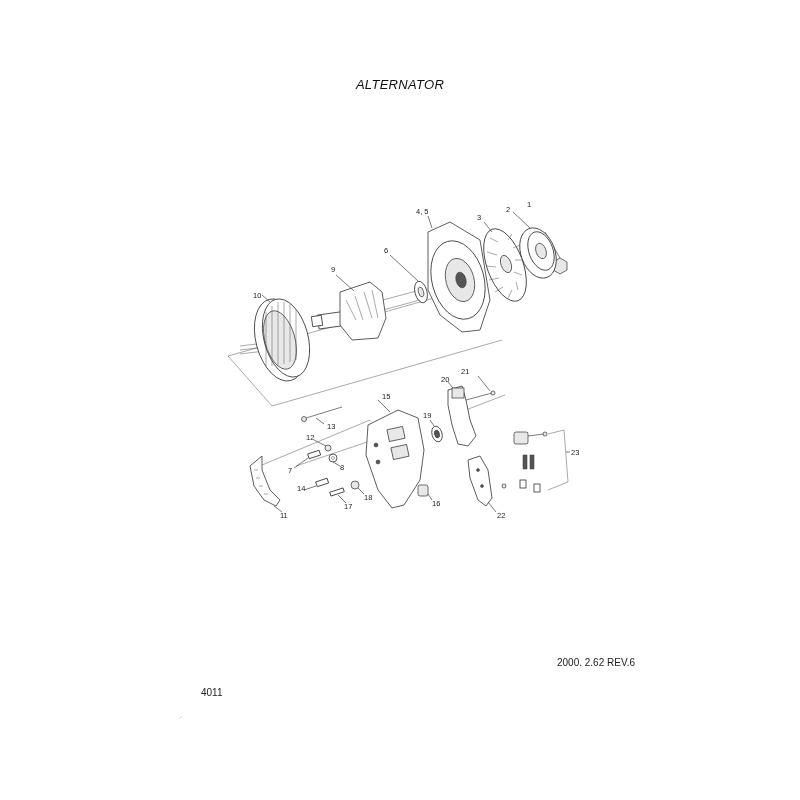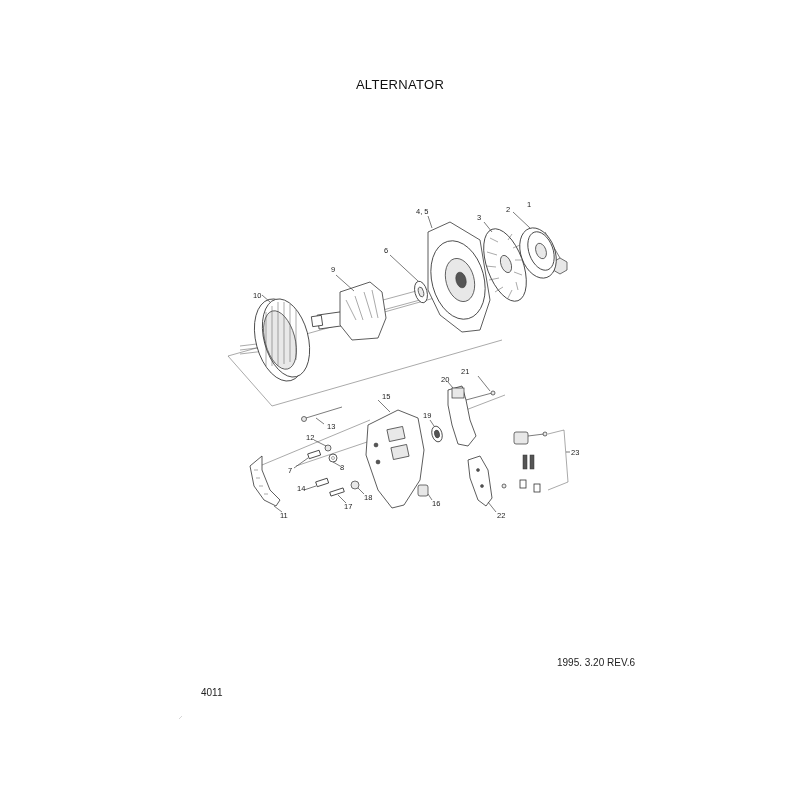--- a/index.html
+++ b/index.html
@@ -1,19 +1,19 @@
 <!DOCTYPE html>
 <html><head>
   <meta charset="utf-8">
   <style>
     html, body { margin: 0; padding: 0; background: #ffffff; }
     body { width: 800px; height: 800px; position: relative; overflow: hidden;
            font-family: "Liberation Sans", sans-serif; color: #111; }
     .title { position: absolute; left: 0; width: 800px; top: 77px; text-align: center;
-             font-size: 13px; letter-spacing: 0.3px; color: #111; }
+             font-size: 13px; letter-spacing: 0.3px; color: #111; font-style: italic; }
     .footer-left { position: absolute; left: 201px; top: 687px; font-size: 10px; color: #222; }
     .footer-right { position: absolute; right: 165px; top: 657px; font-size: 10px; color: #222; }
     .diagram { position: absolute; left: 0; top: 0; width: 800px; height: 800px; }
     .callout { font-family: "Liberation Sans", sans-serif; font-size: 7.5px; fill: #222; }
     .ln { stroke: #444; stroke-width: 0.7; fill: none; }
     .thin { stroke: #555; stroke-width: 0.5; fill: none; }
     .part { stroke: #333; stroke-width: 0.8; fill: #fff; }
     .partg { stroke: #333; stroke-width: 0.7; fill: #e8e8e8; }
     .dark { fill: #555; stroke: #333; stroke-width: 0.5; }
   </style>
@@ -206,13 +206,13 @@
     <text class="callout" x="441" y="382">20</text>
     <text class="callout" x="461" y="374">21</text>
     <text class="callout" x="497" y="518">22</text>
     <text class="callout" x="571" y="455">23</text>
   </g>
 
   <line x1="179" y1="719" x2="182" y2="716" stroke="#bbb" stroke-width="0.6"></line>
 </svg>
 
 <div class="footer-left">4011</div>
-<div class="footer-right">1995. 3.20  REV.6</div>
+<div class="footer-right">2000. 2.62  REV.6</div>
 
 </body></html>

